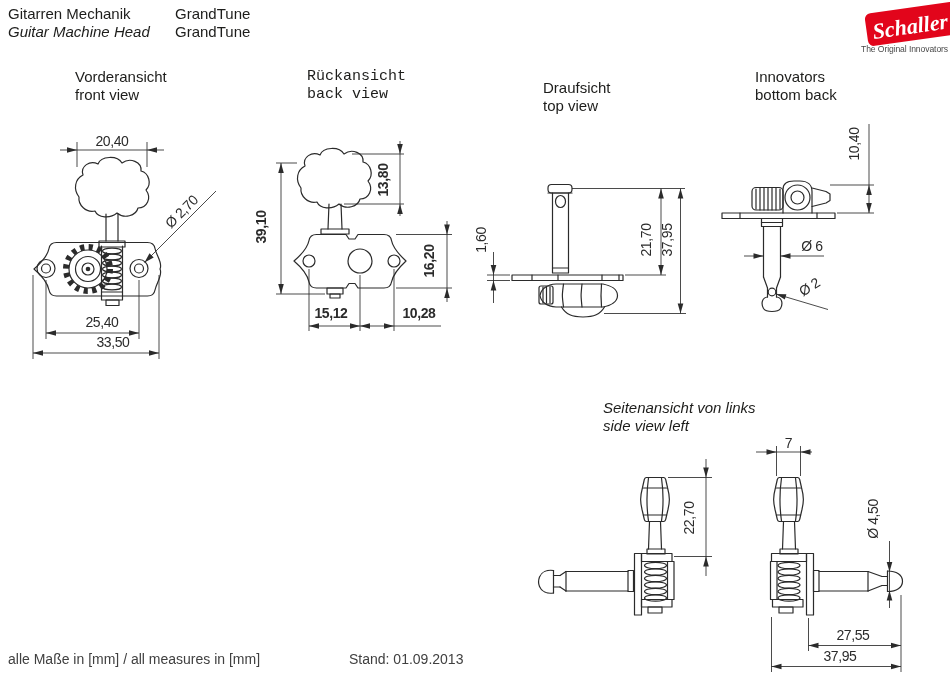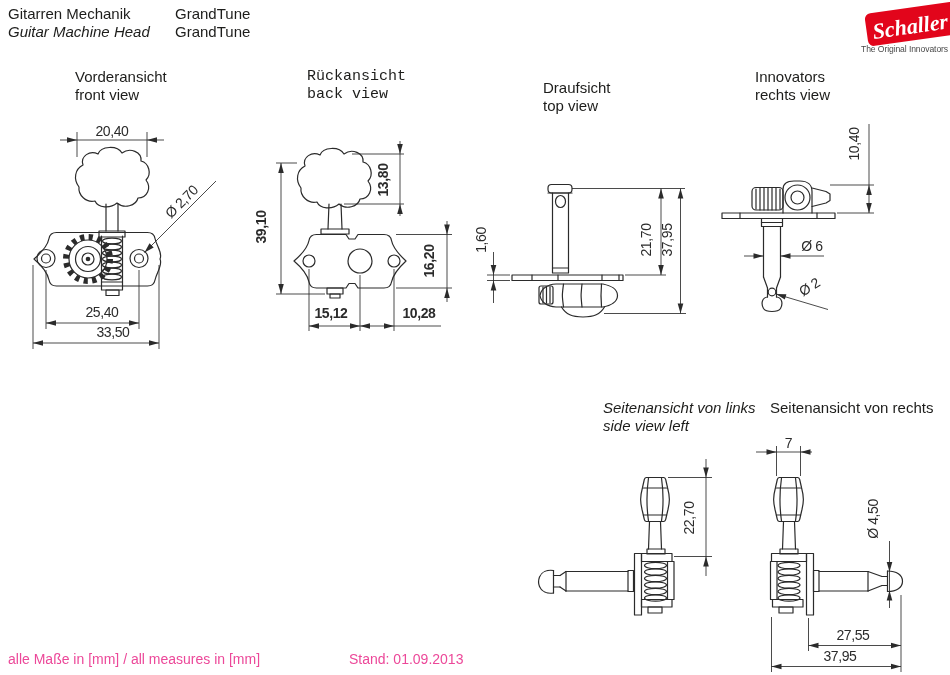--- a/index.html
+++ b/index.html
@@ -1,21 +1,21 @@
 <!DOCTYPE html>
 <html><head>
 <meta charset="utf-8">
 <style>
   html,body{margin:0;padding:0;}
   body{width:950px;height:675px;position:relative;background:#ffffff;overflow:hidden;
        font-family:"Liberation Sans",sans-serif;color:#222;}
   .abs{position:absolute;}
   .hdr{font-size:15px;line-height:18px;color:#1d1d1b;text-align:center;}
   .viewlabel{font-size:15px;line-height:17.5px;color:#1d1d1b;}
-  .footer{font-size:14px;color:#ec4899;}
+  .footer{font-size:14px;color:#404040;}
   svg{display:block;}
   svg text{font-family:"Liberation Sans",sans-serif;font-size:14px;fill:#2b2b2b;letter-spacing:-0.4px;}
   .ln{stroke:#2b2b2b;stroke-width:1.2;fill:none;stroke-linecap:round;stroke-linejoin:round;}
   .thin{stroke:#2b2b2b;stroke-width:0.85;fill:none;}
   .ar{fill:#2b2b2b;stroke:none;}
   .logo-tag{font-size:8.6px;letter-spacing:-0.1px;fill:#4a4a4a;}
 </style>
 </head>
 <body>
 
@@ -41,32 +41,31 @@
 <div class="abs viewlabel" style="left:307px;top:68px;font-family:Liberation Mono, monospace;">
   <div>Rückansicht</div>
   <div>back view</div>
 </div>
 <div class="abs viewlabel" style="left:543px;top:68px;margin-top:11px;">
   <div>Draufsicht</div>
   <div>top view</div>
 </div>
 <div class="abs viewlabel" style="left:755px;top:68px;">
   <div>Innovators</div>
-  <div>rechts view</div>
+  <div>bottom back</div>
 </div>
 
 <div class="abs viewlabel" style="left:603px;top:399px;font-style:italic;">
   <div>Seitenansicht von links</div>
   <div>side view left</div>
 </div>
 <div class="abs viewlabel" style="left:770px;top:399px;">
-  <div>Seitenansicht von rechts</div>
-</div>
-
-<div class="abs" style="left:20px;top:114px;text-decoration:underline;">
+</div>
+
+<div class="abs" style="left:20px;top:124px;text-decoration:underline;">
 <svg width="210" height="240" viewBox="20 115 210 240">
 
   <path class="ln" d="M 79 188 C 73 180 75 170 83 166 C 80 157 90 151 98 155 C 101 147 117 146 122 154 C 130 148 142 153 141 162 C 149 164 152 175 146 181 C 152 189 147 199 138 199 C 136 207 124 210 117 204 C 110 210 98 209 95 202 C 86 204 78 196 79 188 Z"></path>
 
   <line class="ln" x1="106" y1="205" x2="106" y2="232"></line>
   <line class="ln" x1="118" y1="205" x2="118" y2="232"></line>
   <rect class="ln" x="99" y="232" width="26" height="6"></rect>
 
   <path class="ln" d="M 34 260 C 41 254 47.5 247 49 239.5 C 49.8 235 52.5 233.5 56.5 233.5 L 147.5 233.5 C 151.5 233.5 154.2 235 155 239.5 C 156.5 247 163 254 160 260 C 163 266 156.5 273.5 155 281 C 154.2 285.5 151.5 287 147.5 287 L 56.5 287 C 52.5 287 49.8 285.5 49 281 C 47.5 273.5 41 266 34 260 Z"></path>
 

